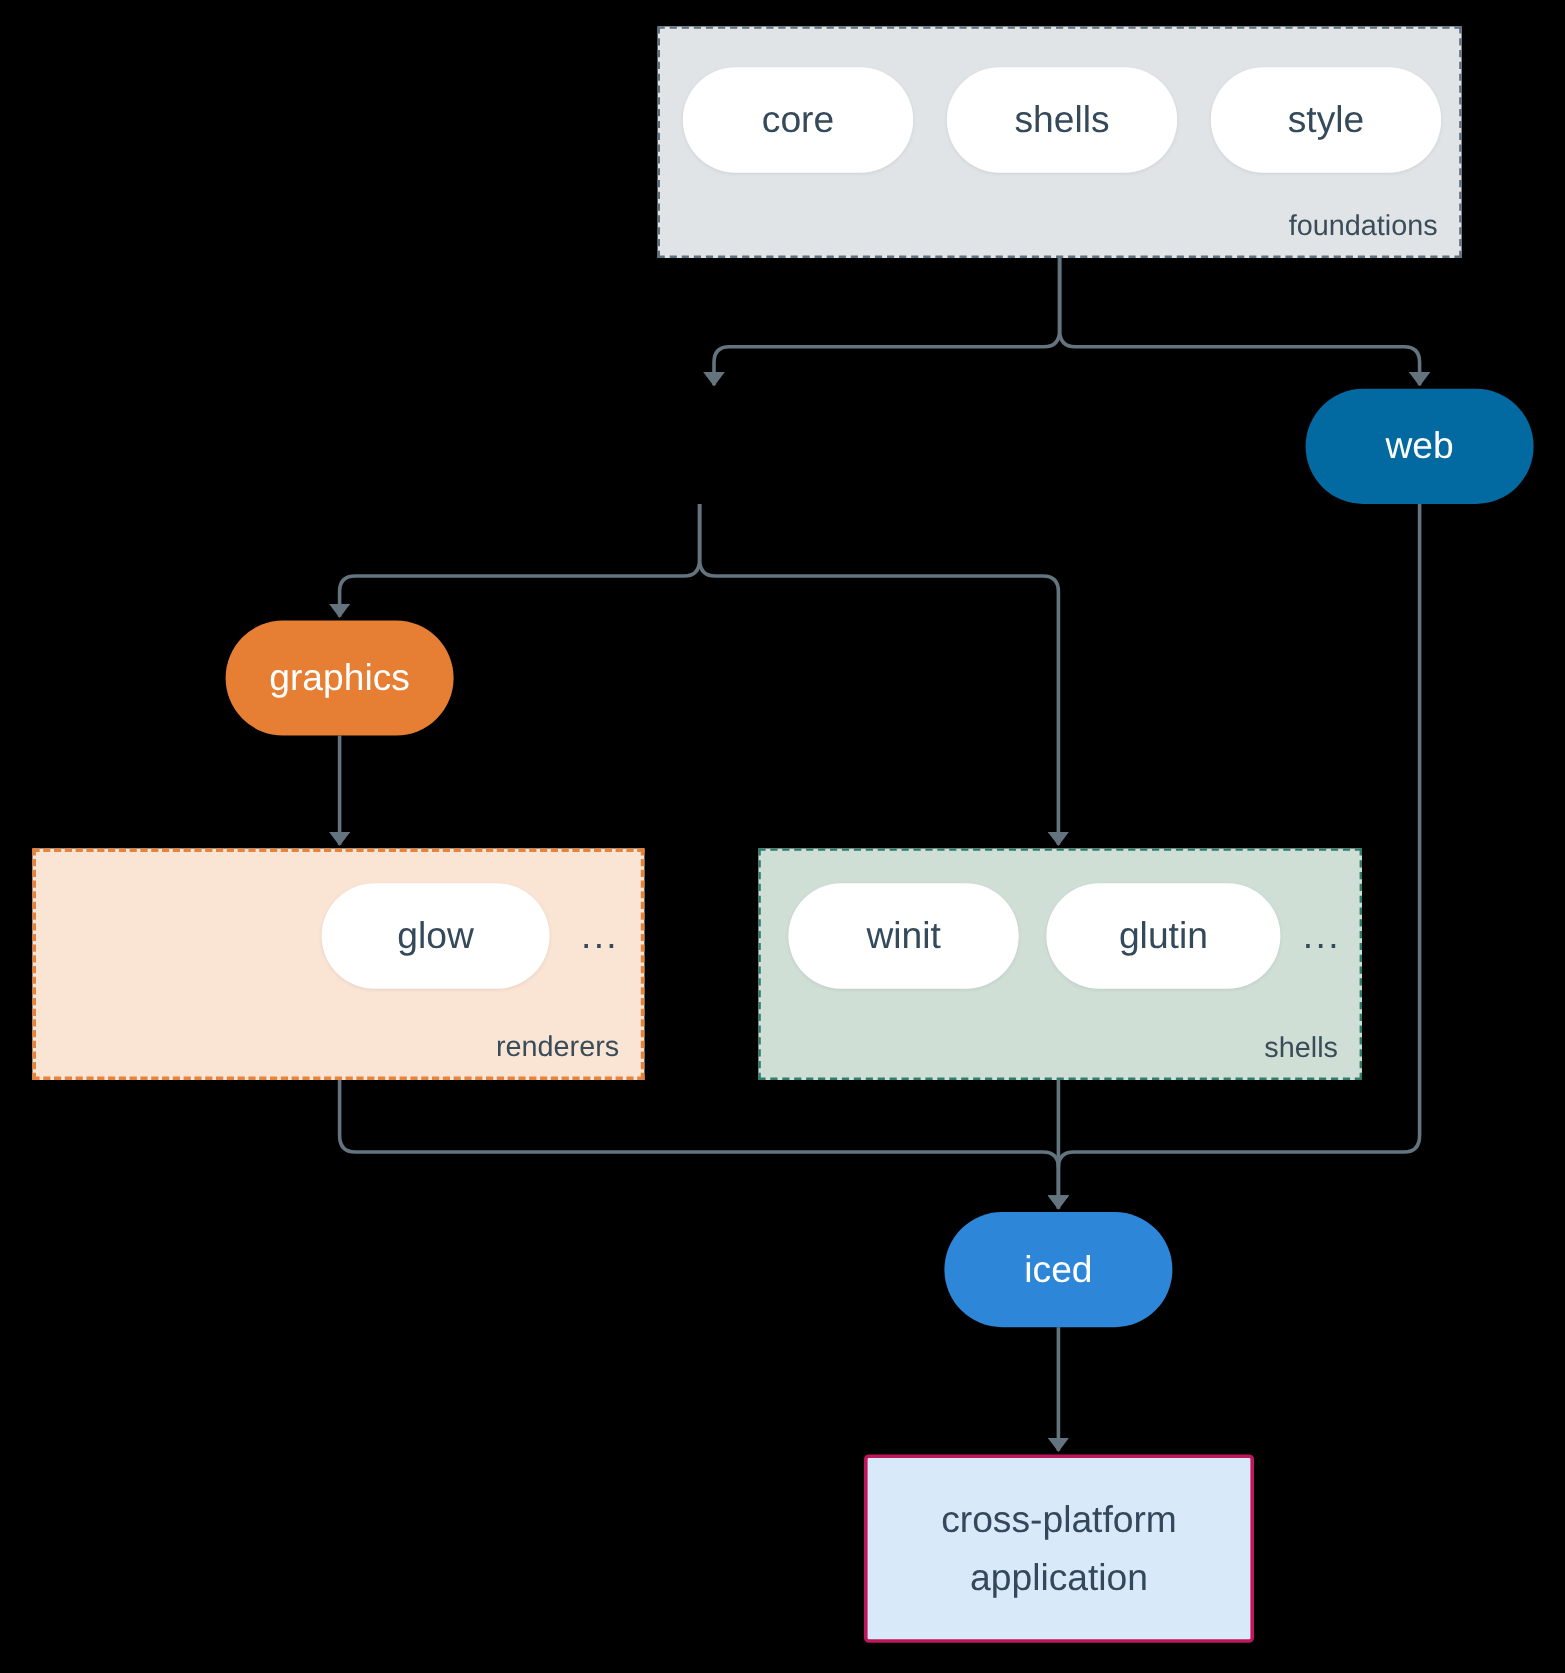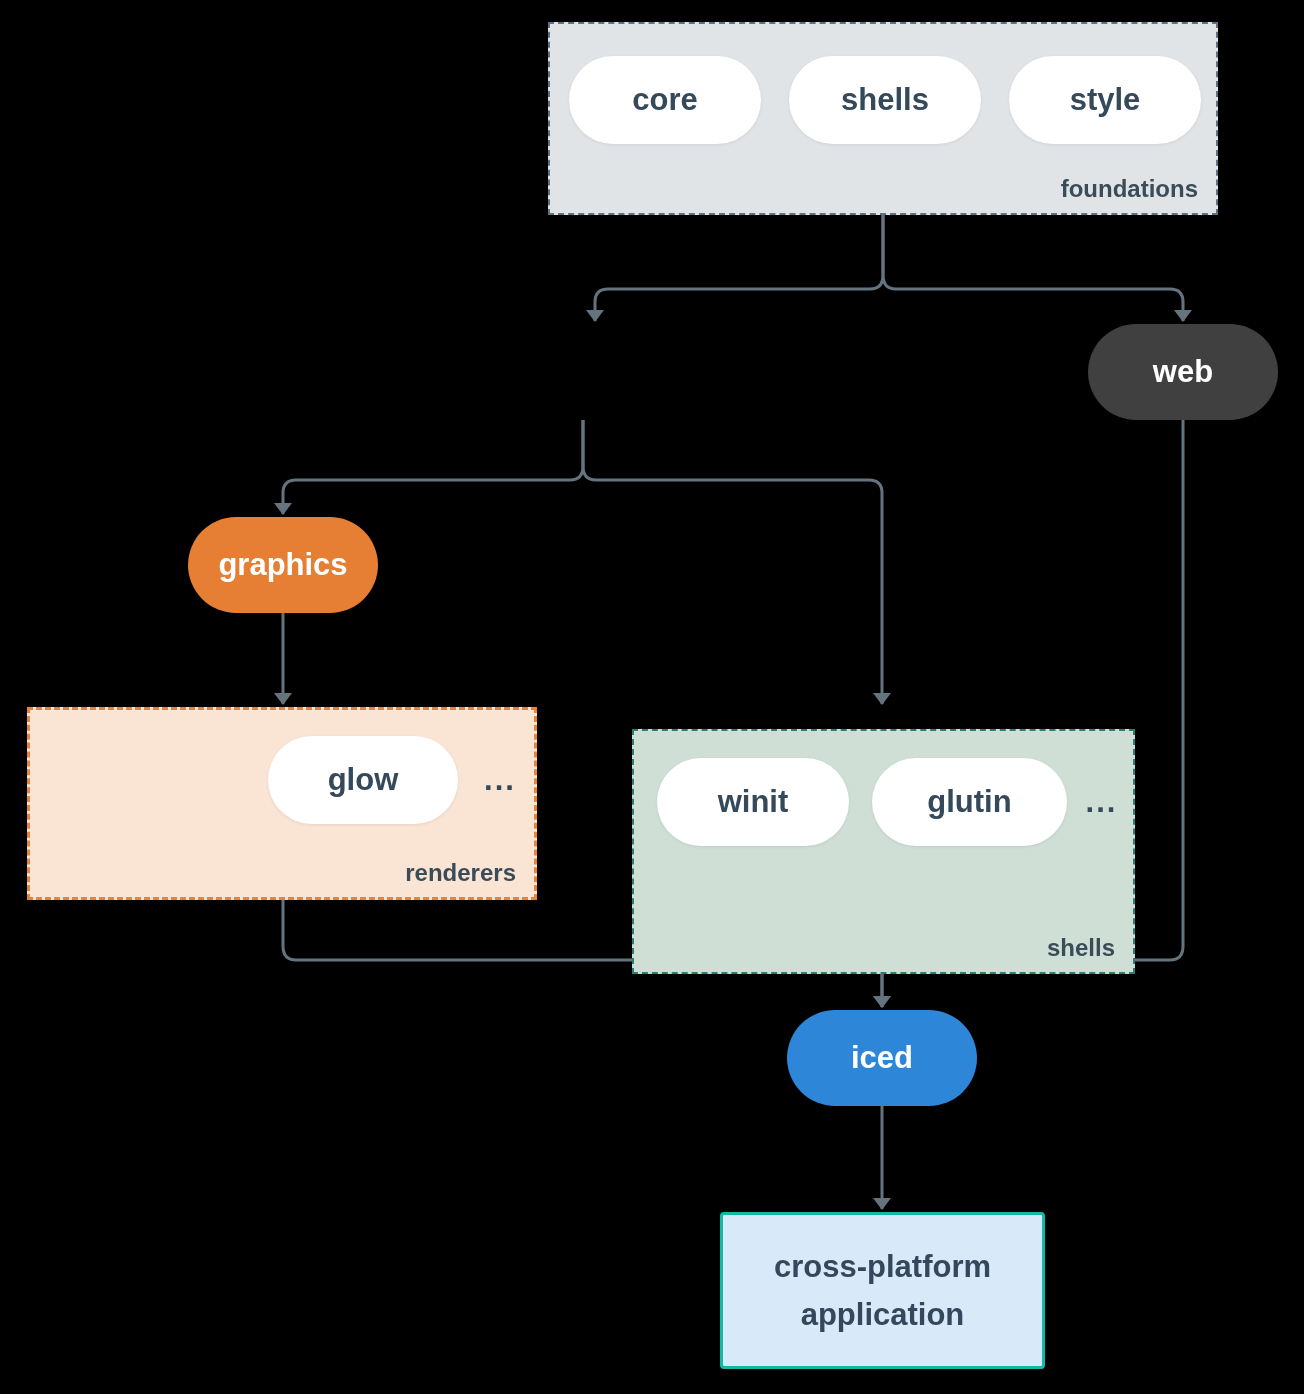--- a/index.html
+++ b/index.html
@@ -2,35 +2,34 @@
 <html><head>
 <meta charset="utf-8">
 <style>
   html,body{margin:0;padding:0;background:#000;}
   .stage{
     position:relative;
     width:1304px;height:1394px;
     background:#000;
     font-family:"Liberation Sans", sans-serif;
     overflow:hidden;
-    font-weight:bold;
   }
   .wires{position:absolute;left:0;top:0;width:1304px;height:1394px;}
 
   
   .group{position:absolute;box-sizing:border-box;}
   .group .grp-label{
     position:absolute;right:18px;bottom:10px;
     font-size:24px;color:#3a4c58;
   }
   .g-foundations{left:548px;top:22px;width:670px;height:193px;
     background:#e0e4e7;border:2px dashed #5f7282;}
   .g-renderers{left:27px;top:707px;width:510px;height:193px;
     background:#fae4d4;border:3px dashed #e6843c;}
-  .g-shells{left:632px;top:729px;width:503px;height:245px;
+  .g-shells{left:632px;top:707px;width:503px;height:193px;
     background:#cfdfd6;border:2px dashed #2e7d6e;}
 
   
   .pill{
     position:absolute;height:88px;border-radius:44px;background:#fff;
     display:flex;align-items:center;justify-content:center;
     font-size:31px;color:#34495a;
     box-shadow:0 1px 3px rgba(60,70,80,0.10);
   }
   .ellipsis{
@@ -38,28 +37,28 @@
     font-size:31px;color:#34495a;letter-spacing:2px;
   }
 
   
   .node-pill{
     position:absolute;width:190px;height:96px;border-radius:48px;
     display:flex;align-items:center;justify-content:center;
     font-size:31px;color:#ffffff;
   }
   .n-native{left:488px;top:324px;background:#6a5ae4;}
-  .n-web{left:1088px;top:324px;background:#404040;}
+  .n-web{left:1088px;top:324px;background:#0369a1;}
   .n-graphics{left:188px;top:517px;background:#e67e34;}
   .n-iced{left:787px;top:1010px;background:#2e86d8;}
 
   
   .app-box{
     position:absolute;left:720px;top:1212px;width:325px;height:157px;
-    box-sizing:border-box;background:#d8e9f9;border:3px solid #14b8a6;border-radius:4px;
+    box-sizing:border-box;background:#d8e9f9;border:3px solid #be185d;border-radius:4px;
     display:flex;align-items:center;justify-content:center;text-align:center;
     font-size:31px;line-height:48px;color:#33485c;
     padding:0 40px;
   }
 </style>
 </head>
 <body>
 
 <div class="stage">
 

